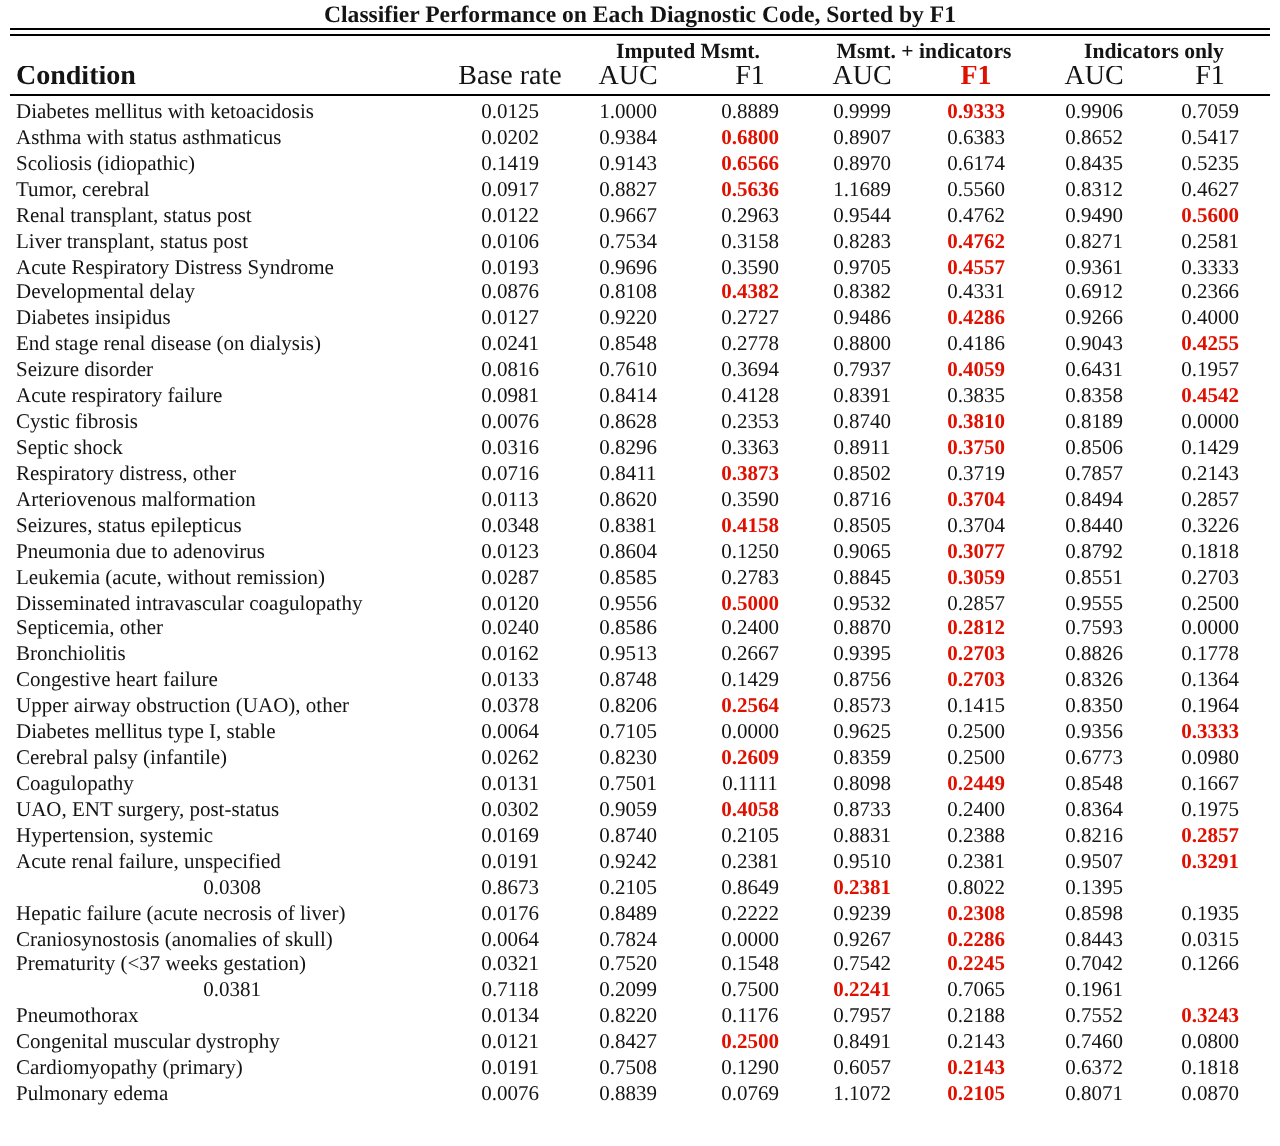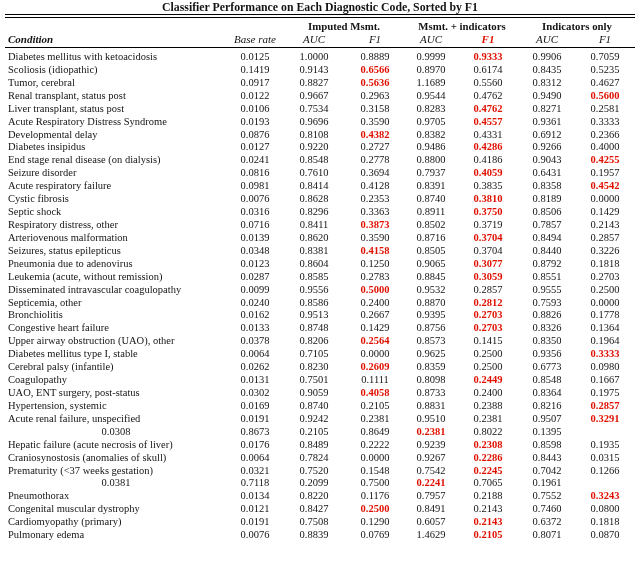--- a/index.html
+++ b/index.html
@@ -33,21 +33,21 @@
   }
   .trow {
     display:grid;
     grid-template-columns:222px 56px 62px 60px 52px 62px 56px 60px;
     height:12.93px; line-height:12.93px;
   }
   .c { font-size:10.5px; white-space:nowrap; overflow:hidden; }
   .cond { text-align:left; padding-left:3px; }
   .num { text-align:center; }
   .g { text-align:center; font-weight:bold; font-size:10.8px; line-height:12px; }
-  .sub { font-size:11px; line-height:12px;font-style:italic; }
+  .sub { font-size:14px; line-height:12px; }
   .bold { font-weight:bold; }
   .red { color:var(--red,#e01000); font-weight:bold; }
   .rule-mid {
     border-top:1.5px solid #000;
     margin-top:2px; margin-bottom:3px; height:0;
   }
   .tbody { }
 </style>
 </head>
 <body>
@@ -84,20 +84,30 @@
           <div class="c cond">Diabetes mellitus with ketoacidosis</div>
           <div class="c num">0.0125</div>
           <div class="c num">1.0000</div>
           <div class="c num">0.8889</div>
           <div class="c num">0.9999</div>
           <div class="c num red">0.9333</div>
           <div class="c num">0.9906</div>
           <div class="c num">0.7059</div>
         </div>
         <div class="trow">
+          <div class="c cond">Asthma with status asthmaticus</div>
+          <div class="c num">0.0202</div>
+          <div class="c num">0.9384</div>
+          <div class="c num red">0.6800</div>
+          <div class="c num">0.8907</div>
+          <div class="c num">0.6383</div>
+          <div class="c num">0.8652</div>
+          <div class="c num">0.5417</div>
+        </div>
+        <div class="trow">
           <div class="c cond">Scoliosis (idiopathic)</div>
           <div class="c num">0.1419</div>
           <div class="c num">0.9143</div>
           <div class="c num red">0.6566</div>
           <div class="c num">0.8970</div>
           <div class="c num">0.6174</div>
           <div class="c num">0.8435</div>
           <div class="c num">0.5235</div>
         </div>
         <div class="trow">
@@ -215,21 +225,21 @@
           <div class="c num">0.0716</div>
           <div class="c num">0.8411</div>
           <div class="c num red">0.3873</div>
           <div class="c num">0.8502</div>
           <div class="c num">0.3719</div>
           <div class="c num">0.7857</div>
           <div class="c num">0.2143</div>
         </div>
         <div class="trow">
           <div class="c cond">Arteriovenous malformation</div>
-          <div class="c num">0.0139</div>
+          <div class="c num">0.0113</div>
           <div class="c num">0.8620</div>
           <div class="c num">0.3590</div>
           <div class="c num">0.8716</div>
           <div class="c num red">0.3704</div>
           <div class="c num">0.8494</div>
           <div class="c num">0.2857</div>
         </div>
         <div class="trow">
           <div class="c cond">Seizures, status epilepticus</div>
           <div class="c num">0.0348</div>
@@ -255,21 +265,21 @@
           <div class="c num">0.0287</div>
           <div class="c num">0.8585</div>
           <div class="c num">0.2783</div>
           <div class="c num">0.8845</div>
           <div class="c num red">0.3059</div>
           <div class="c num">0.8551</div>
           <div class="c num">0.2703</div>
         </div>
         <div class="trow">
           <div class="c cond">Disseminated intravascular coagulopathy</div>
-          <div class="c num">0.0099</div>
+          <div class="c num">0.0120</div>
           <div class="c num">0.9556</div>
           <div class="c num red">0.5000</div>
           <div class="c num">0.9532</div>
           <div class="c num">0.2857</div>
           <div class="c num">0.9555</div>
           <div class="c num">0.2500</div>
         </div>
         <div class="trow">
           <div class="c cond">Septicemia, other</div>
           <div class="c num">0.0240</div>
@@ -446,20 +456,20 @@
           <div class="c num">0.6057</div>
           <div class="c num red">0.2143</div>
           <div class="c num">0.6372</div>
           <div class="c num">0.1818</div>
         </div>
         <div class="trow">
           <div class="c cond">Pulmonary edema</div>
           <div class="c num">0.0076</div>
           <div class="c num">0.8839</div>
           <div class="c num">0.0769</div>
-          <div class="c num">1.4629</div>
+          <div class="c num">1.1072</div>
           <div class="c num red">0.2105</div>
           <div class="c num">0.8071</div>
           <div class="c num">0.0870</div>
         </div>
       </div>
   </div>
 </div>
 
 </body></html>

